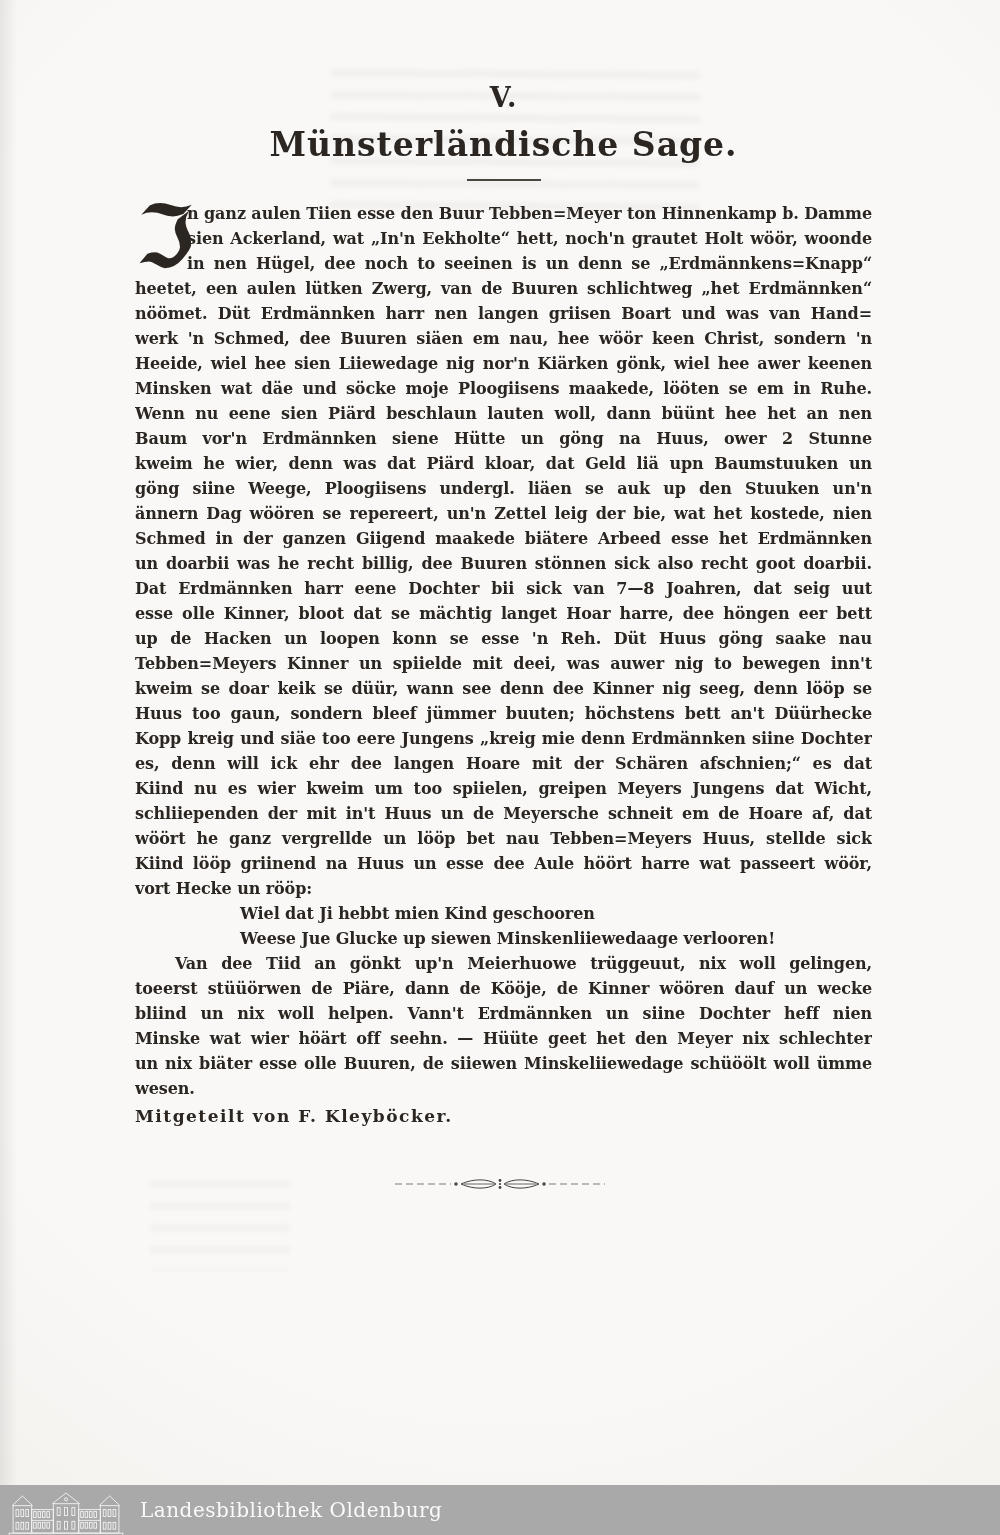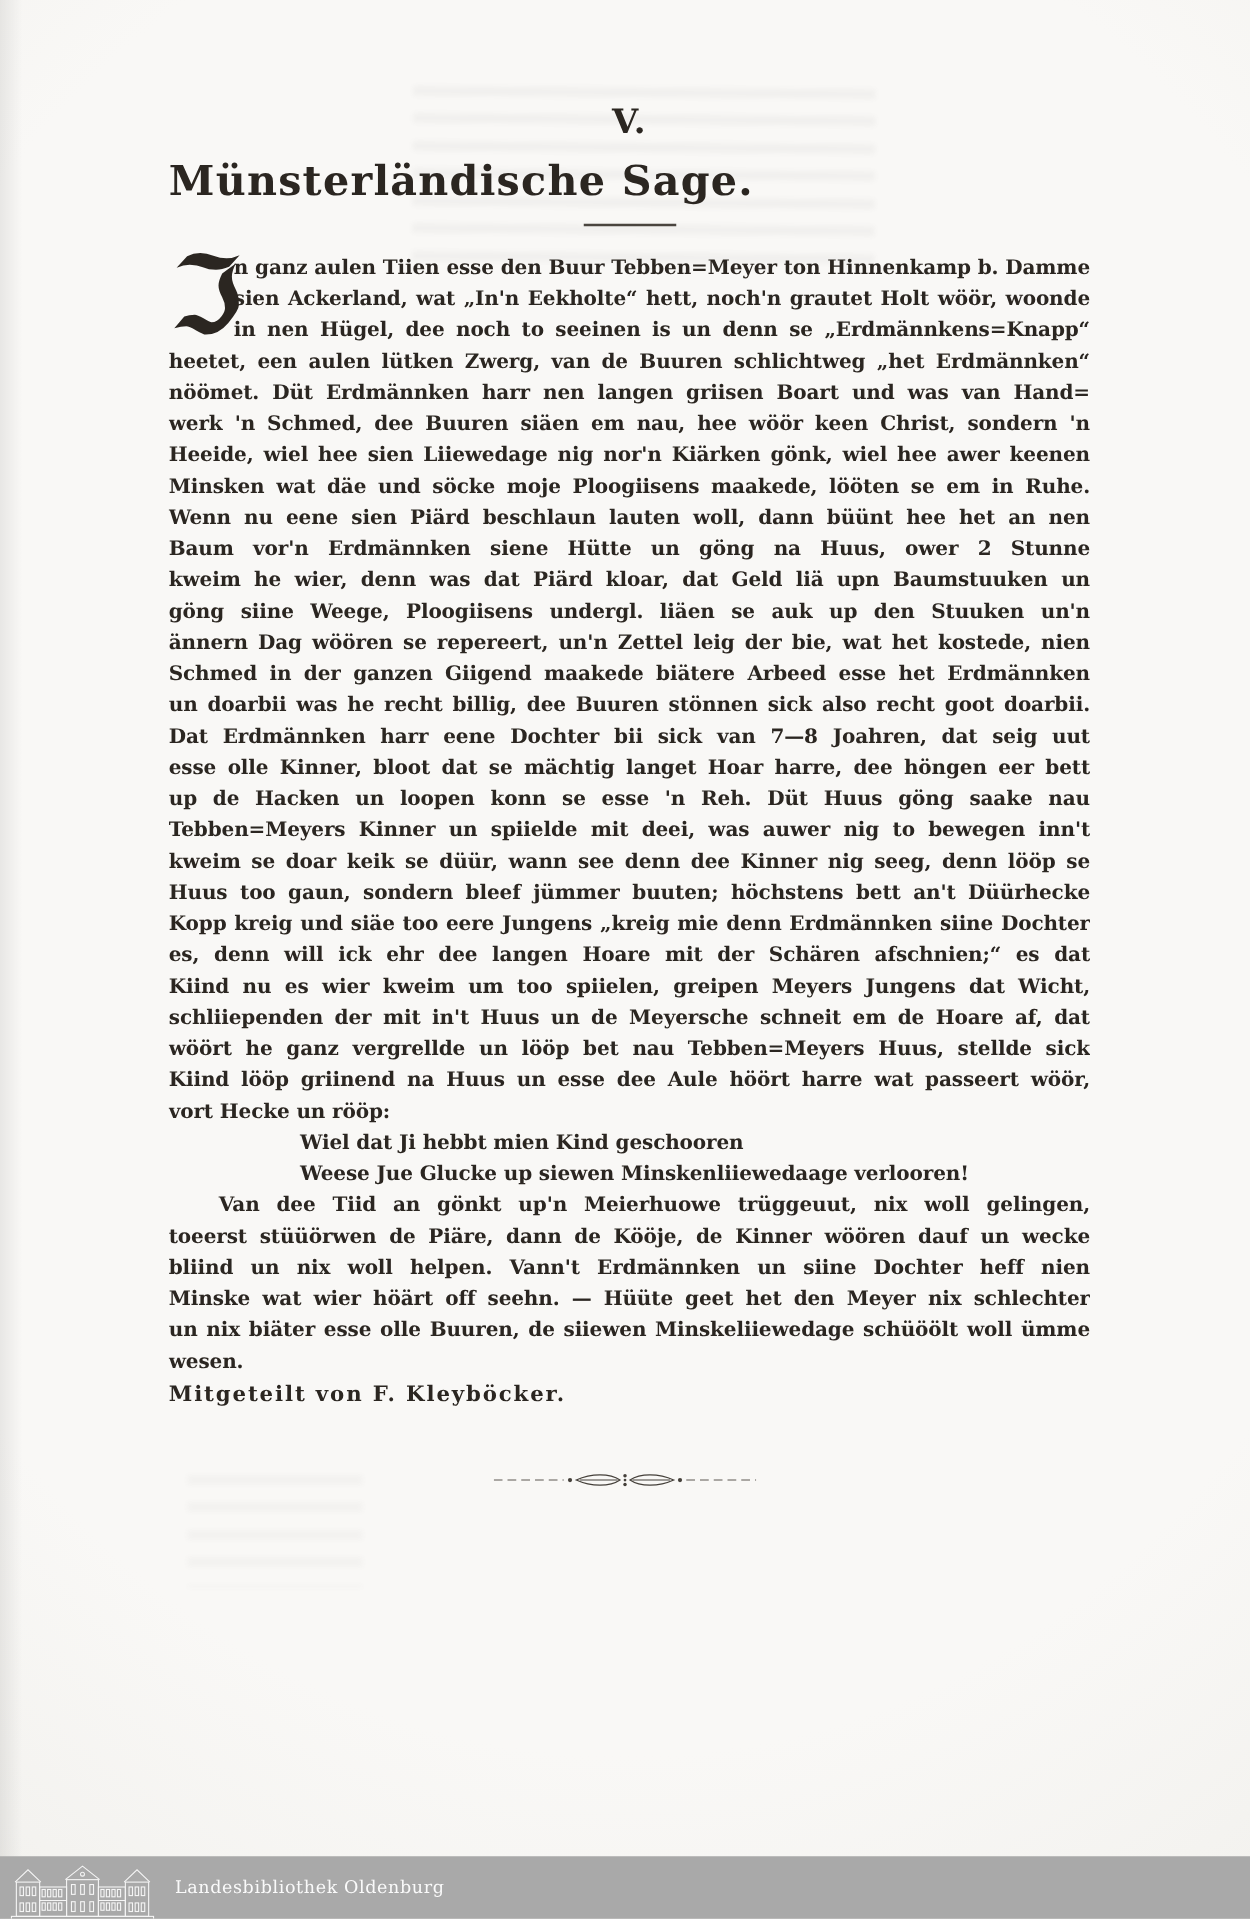--- a/index.html
+++ b/index.html
@@ -23,21 +23,21 @@
   }
   .st1 { left:330px; top:70px;  width:370px; height:140px; transform:rotate(.4deg); }
   .st2 { left:150px; top:1180px; width:140px; height:90px; opacity:.04; }
 
   .content { position:absolute; left:135px; top:82px; width:737px; }
 
   .chapter {
     text-align:center; font-size:27px; font-weight:bold; letter-spacing:1px;
   }
   .title {
-    margin:12px 0 0 0; text-align:left;
+    margin:12px 0 0 0; text-align:center;
     font-size:33px; font-weight:bold; letter-spacing:1px;
   }
   .rule {
     width:74px; height:2px; background:#4a453f; margin:15px auto 0;
   }
 
   .body {
     margin-top:20px;
     font-size:16px; font-weight:700; line-height:25px;
     letter-spacing:-0.1px;
@@ -67,21 +67,21 @@
 
   .footer {
     position:absolute; left:0; bottom:0; width:100%; height:50px;
     background:var(--color-footer_bar,#a9a9a9);
     display:flex; align-items:center;
   }
   .logo { margin:5px 0 -4px 7px; flex:0 0 auto; }
   .footer-label {
     margin-left:15px;
     color:var(--color-footer_text,#fafafa);
-    font-size:14px; letter-spacing:.5px;
+    font-size:20px; letter-spacing:.5px;
     font-family:"DejaVu Serif","Liberation Serif",serif;
   }
 </style>
 </head>
 <body>
 
 <div class="page">
   <div class="edge-shade"></div>
   <div class="showthrough st1"></div>
   <div class="showthrough st2"></div>

